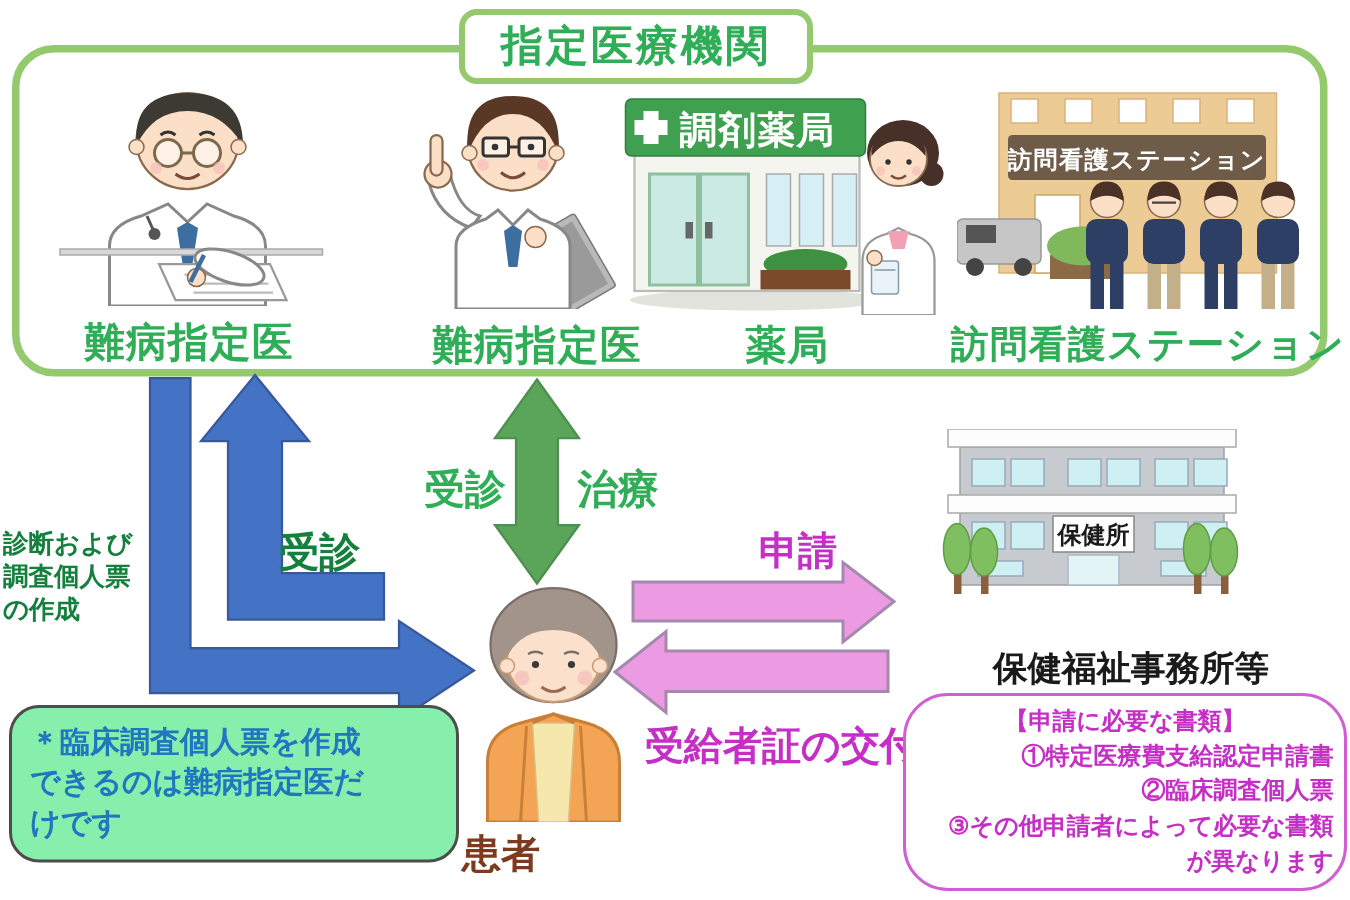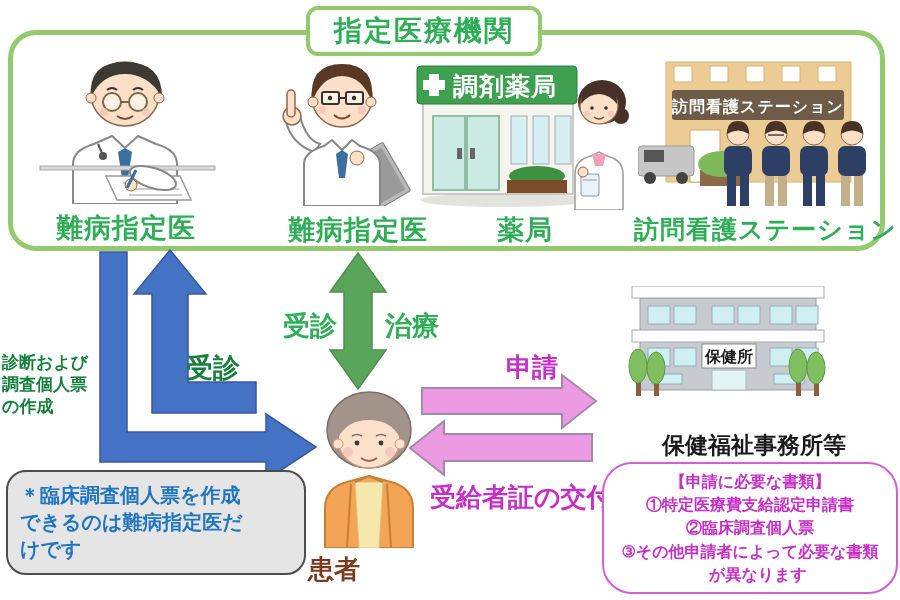--- a/index.html
+++ b/index.html
@@ -10,26 +10,26 @@
   .inst-box{left:8px;top:30px;width:867px;height:211px;border:5px solid #94C96E;border-radius:28px;background:#fff;z-index:0;}
   .title-box{left:306px;top:6px;z-index:3;background:#fff;border:4px solid #94C96E;border-radius:12px;
              padding:4px 24px;color:#2FAE57;font-size:28px;font-weight:800;letter-spacing:2px;line-height:1.2;}
   .glabel{color:#2FAE57;font-size:27px;font-weight:800;letter-spacing:1px;z-index:3;white-space:nowrap;margin-left:20px;}
   .ill{z-index:1;}
   .overlay{left:0;top:0;z-index:2;pointer-events:none;}
   .lbl{font-weight:bold;z-index:4;white-space:pre-line;}
   .blue-t{color:#15803d;}
   .green-t{color:#2FAE57;}
   .mag-t{color:#C52FC5;}
-  .note-blue{left:6px;top:470px;width:272px;border:2px solid #4d4d4d;border-radius:20px;background:#e5e5e5;
+  .note-blue{left:6px;top:470px;width:272px;border:2px solid #4d4d4d;border-radius:20px;background:#86efac;
              padding:10px 12px;color:#2176C0;font-weight:bold;font-size:20px;line-height:1.35;white-space:pre-line;z-index:4;}
   .note-pink{left:602px;top:462px;width:278px;border:2px solid #D25FD2;border-radius:30px;background:#fff;
              padding:6px 7px;color:#C52FC5;font-weight:bold;font-size:16px;line-height:1.45;z-index:4;}
   .note-pink .hd{text-align:center;white-space:pre-line;}
-  .note-pink .bd{text-align:center;white-space:pre-line;}
+  .note-pink .bd{text-align:right;white-space:pre-line;}
   svg text{font-family:"Liberation Sans",sans-serif;font-weight:bold;}
 </style>
 </head>
 <body>
 
 <div class="canvas">
 
   <div class="abs inst-box"></div>
   <div class="abs title-box">指定医療機関</div>
 

